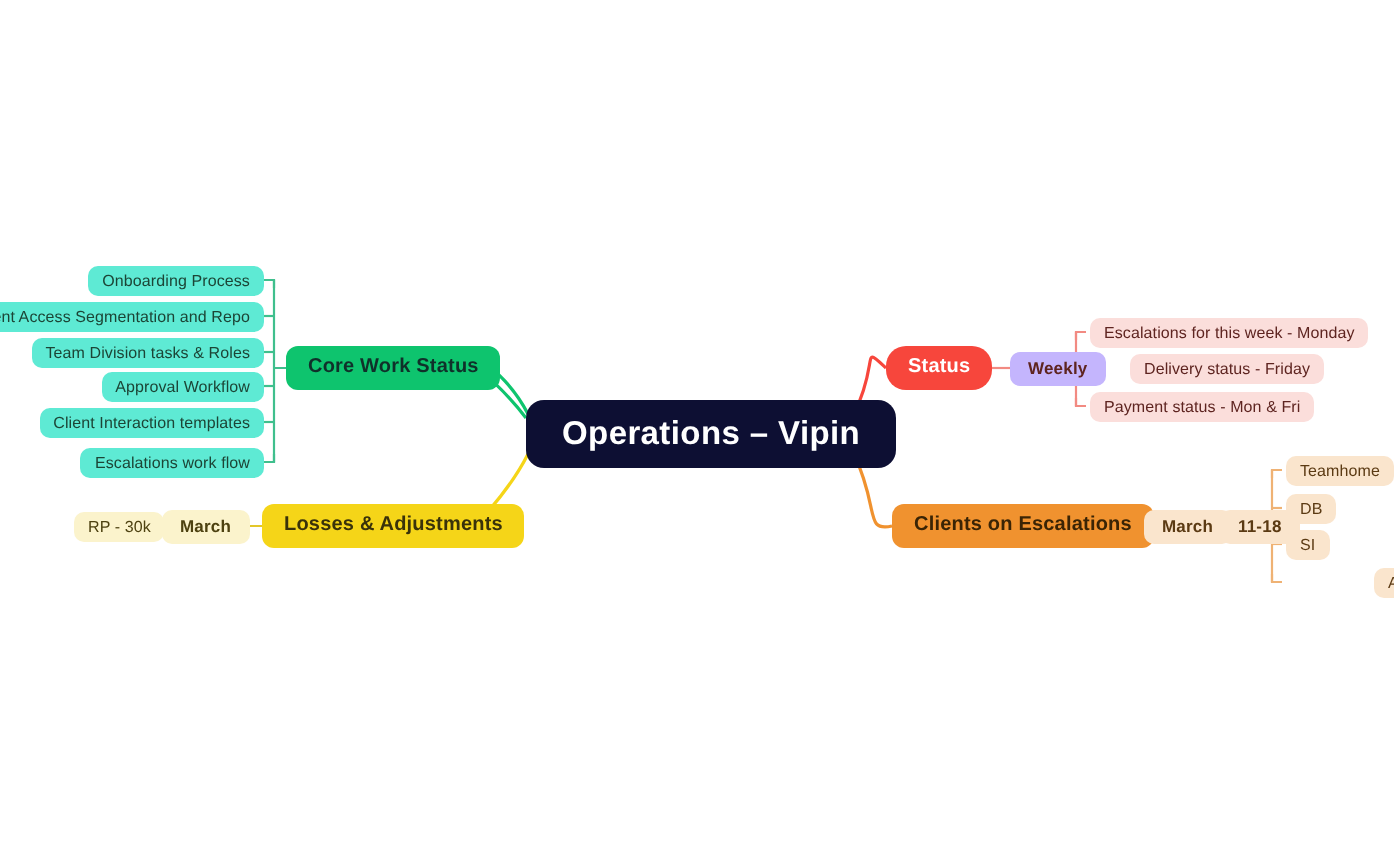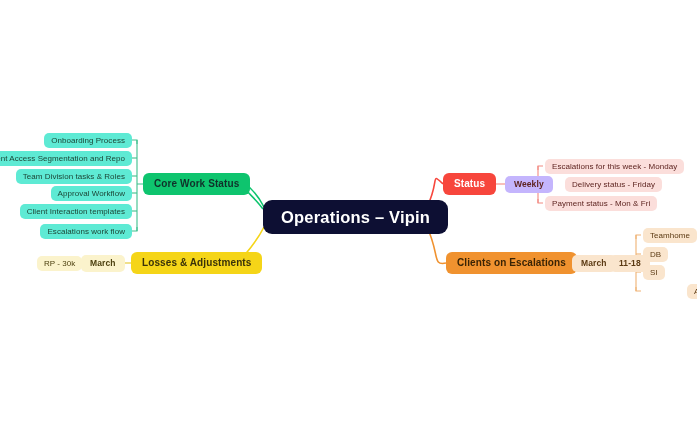--- a/index.html
+++ b/index.html
@@ -54,21 +54,21 @@
   .lvl1 {
     border-radius: 6px;
     font-size: 10px;
     font-weight: bold;
     height: 22px;
     padding: 0 11px;
     letter-spacing: 0.1px;
   }
   .lvl1.green  { background: #0ec46e; color: #10302a; }
   .lvl1.yellow { background: #f5d518; color: #39320a; }
-  .lvl1.red    { background: #f7463c; color: #ffffff; }
+  .lvl1.red    { background: #f7463c; color: #ffffff; border-radius: 10px; }
   .lvl1.orange { background: #f0922f; color: #3a2405; }
 
   
   .lvl2 {
     border-radius: 5px;
     font-size: 8.5px;
     font-weight: bold;
     height: 17px;
     padding: 0 9px;
     letter-spacing: 0.1px;

